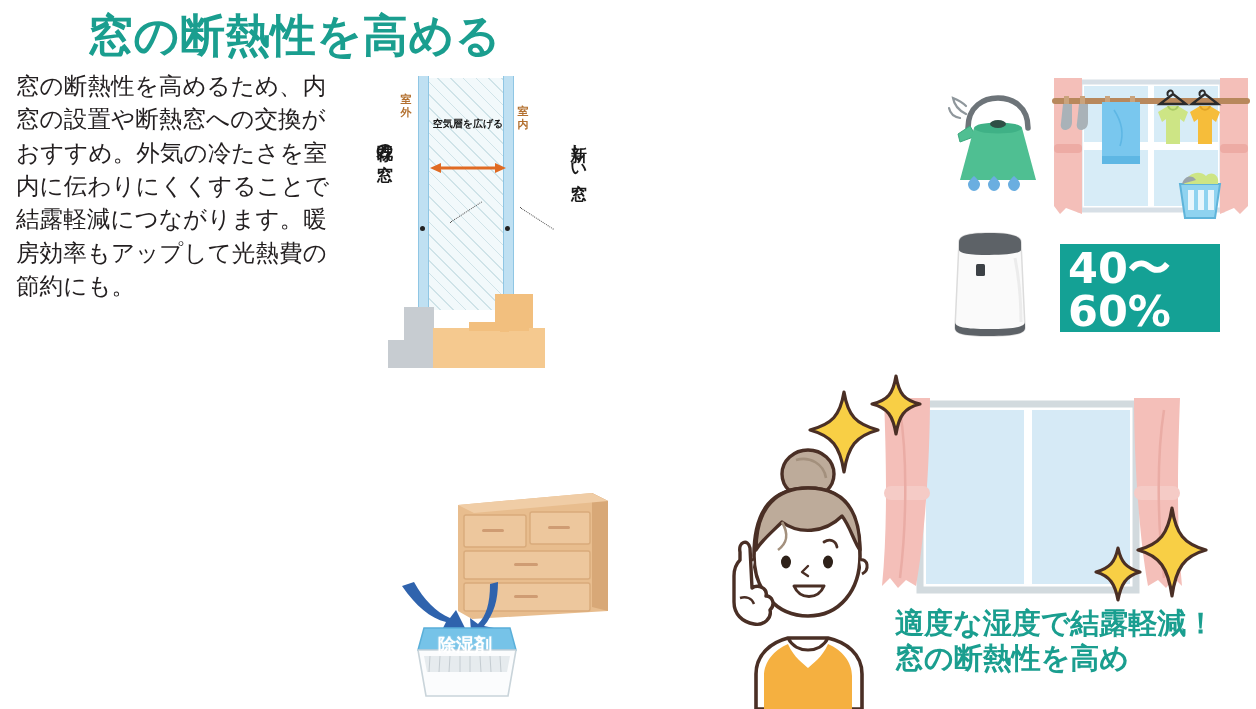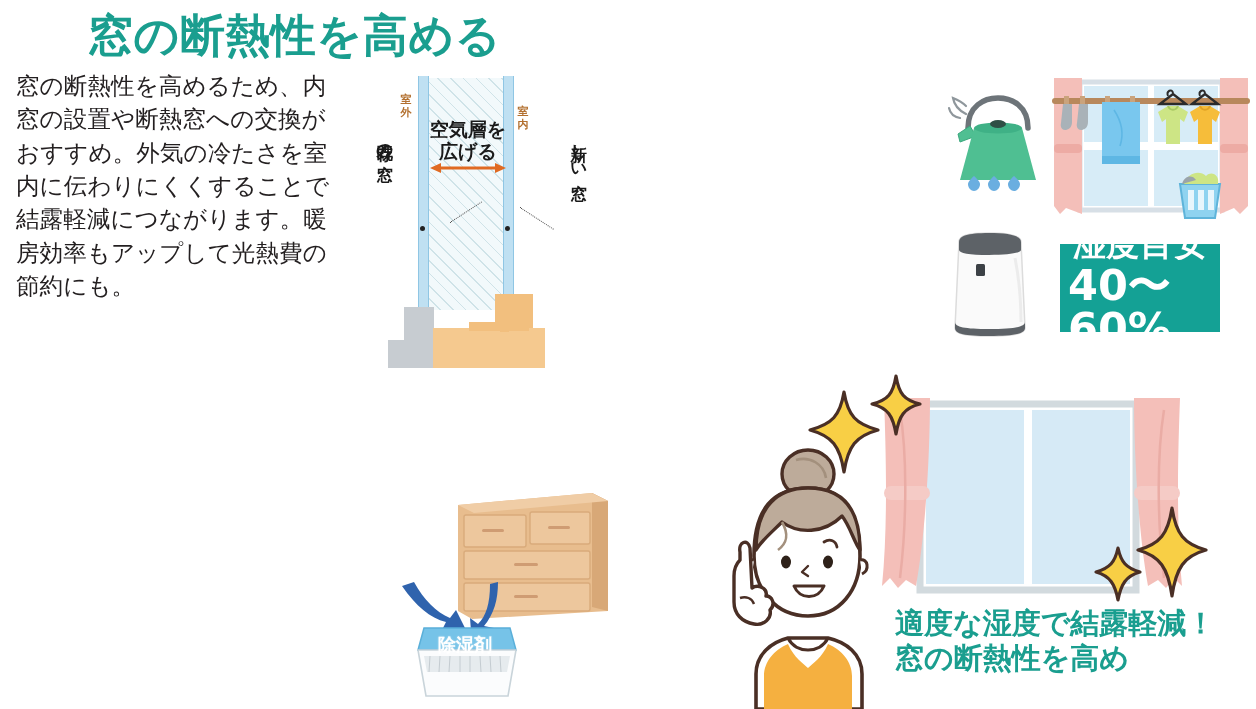--- a/index.html
+++ b/index.html
@@ -109,21 +109,21 @@
   }
   #wd-lbl-existing { left: 6px;   top: 60px; }
   #wd-lbl-new      { left: 200px; top: 60px; }
 
   #wd-lbl-airgap {
     position: absolute;
     left: 58px;
     top: 46px;
     width: 80px;
     text-align: center;
-    font-size: 19px;
+    font-size: 10px;
     font-weight: bold;
     line-height: 1.18;
     color: #1a1a1a;
     font-family: "DejaVu Sans", "Liberation Sans", sans-serif;
   }
   #wd-arrow {
     position: absolute;
     left: 60px;
     top: 90px;
     width: 76px;
@@ -349,21 +349,20 @@
 
   <svg id="dehumidifier-appliance" viewBox="0 0 90 112">
     <path d="M14 14 C14 8 22 5 44 5 C66 5 76 8 76 14 L80 100 C80 106 68 108 44 108 C20 108 10 106 10 100 Z" fill="#fafafa" stroke="#dcdcdc" stroke-width="1.5"></path>
     <path d="M14 14 C14 8 22 5 44 5 C66 5 76 8 76 14 L76 22 C76 25 64 27 44 27 C24 27 14 25 14 22 Z" fill="#5d6267"></path>
     <path d="M10 100 C10 106 20 108 44 108 C68 108 80 106 80 100 L80 94 C80 99 68 101 44 101 C20 101 10 99 10 94 Z" fill="#5d6267"></path>
     <rect x="31" y="36" width="9" height="12" rx="1.5" fill="#3c4146"></rect>
     <path d="M70 30 C74 50 76 76 76 94" fill="none" stroke="#ececec" stroke-width="3"></path>
   </svg>
 
   <div id="humidity-badge">
-    <div class="badge-line1">湿度目安</div>
     <div class="badge-line2">40〜60%</div>
   </div>
 
   <div class="panel" id="panel-dehumidify">
 
     
 
     
   </div>
 

